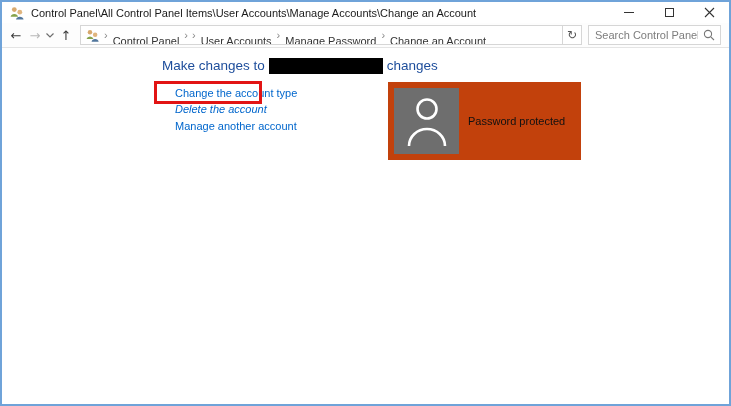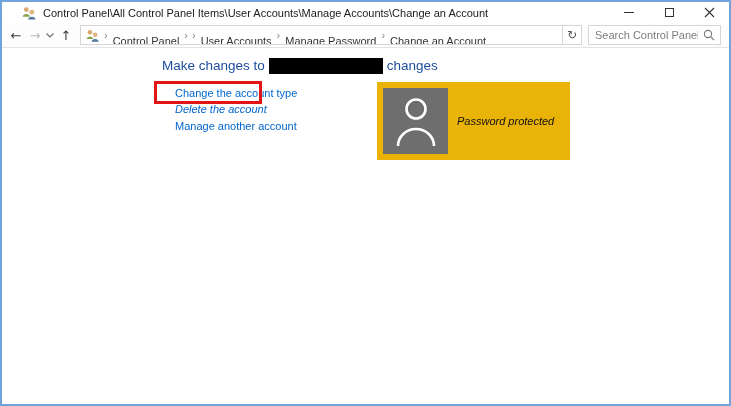--- a/index.html
+++ b/index.html
@@ -4,21 +4,21 @@
 <style>
   * { margin:0; padding:0; box-sizing:border-box; }
   html,body { background:#fff; font-family:"Liberation Sans","DejaVu Sans",sans-serif; }
   .window {
     position:relative; width:731px; height:406px;
     border:2px solid #6fa3d9; background:#fff; overflow:hidden;
   }
   
   .titlebar {
     display:flex; align-items:center; height:21px; background:#fff;
-    padding-left:19px; font-size:11px; color:#1a1a1a; white-space:nowrap;
+    padding-left:7px; font-size:11px; color:#1a1a1a; white-space:nowrap;
   }
   .titlebar .app-icon { width:16px; height:16px; margin-right:6px; flex:0 0 auto; }
   .titlebar .title-text { overflow:hidden; text-overflow:ellipsis; }
   .win-controls { margin-left:auto; display:flex; height:100%; }
   .win-btn { width:40px; height:100%; display:flex; align-items:center; justify-content:center; cursor:default; }
   .glyph-min { width:10px; height:1px; background:#333; }
   .glyph-max { width:9px; height:9px; border:1px solid #333; }
   
   .toolbar {
     display:flex; align-items:center; height:25px; background:#fdfdfd;
@@ -70,23 +70,22 @@
     text-decoration:none; white-space:nowrap; cursor:pointer;
   }
   .link-1 { top:39px; }
   .link-2 { top:55px;font-style:italic; }
   .link-3 { top:72px; }
   .annotation-box {
     position:absolute; left:152px; top:33px; width:108px; height:23px;
     border:3px solid #e21414; pointer-events:none;
   }
   .account-tile {
-    position:absolute; left:375px; top:34px; width:193px; height:78px;
-    background:#eab308;
-    font-style:italic;
+    position:absolute; left:386px; top:34px; width:193px; height:78px;
+    background:#c2410c;
   }
   .avatar {
     position:absolute; left:6px; top:6px; width:65px; height:66px;
     background:#6e6e6e; display:flex; align-items:center; justify-content:center;
   }
   .tile-status {
     position:absolute; left:80px; top:0; height:100%; display:flex;
     align-items:center; font-size:11px; color:#111; white-space:nowrap;
   }
 </style>

